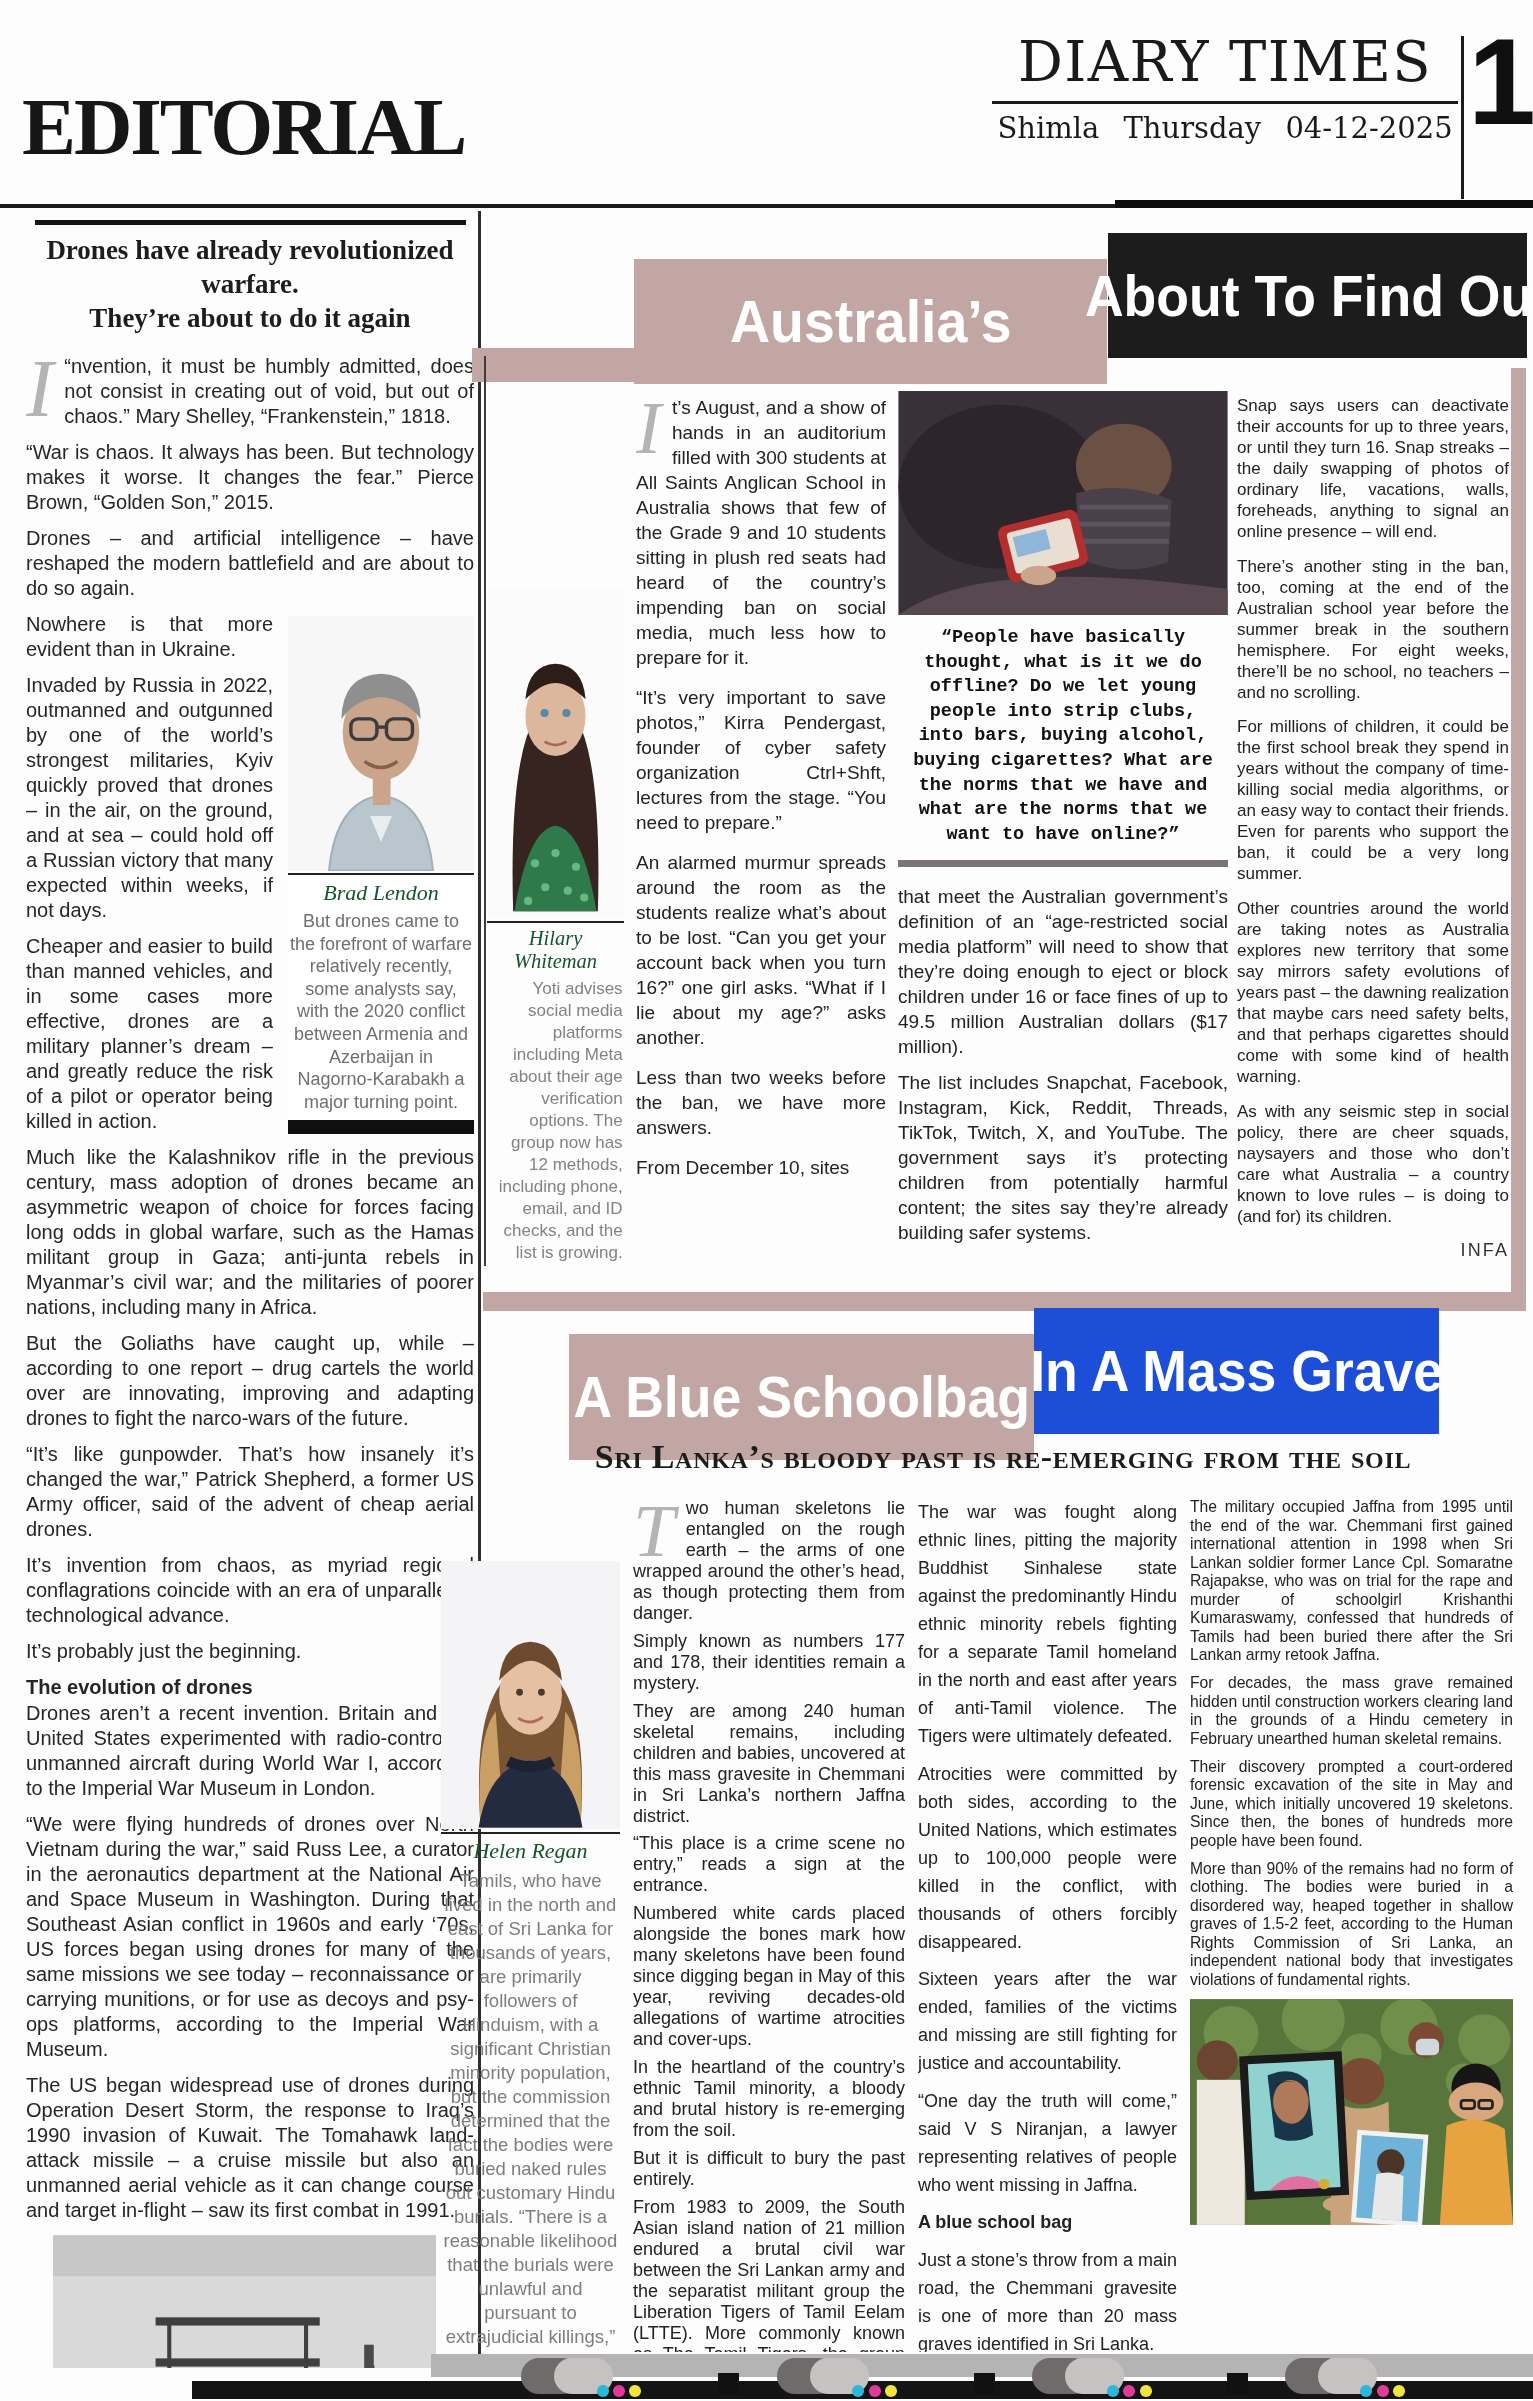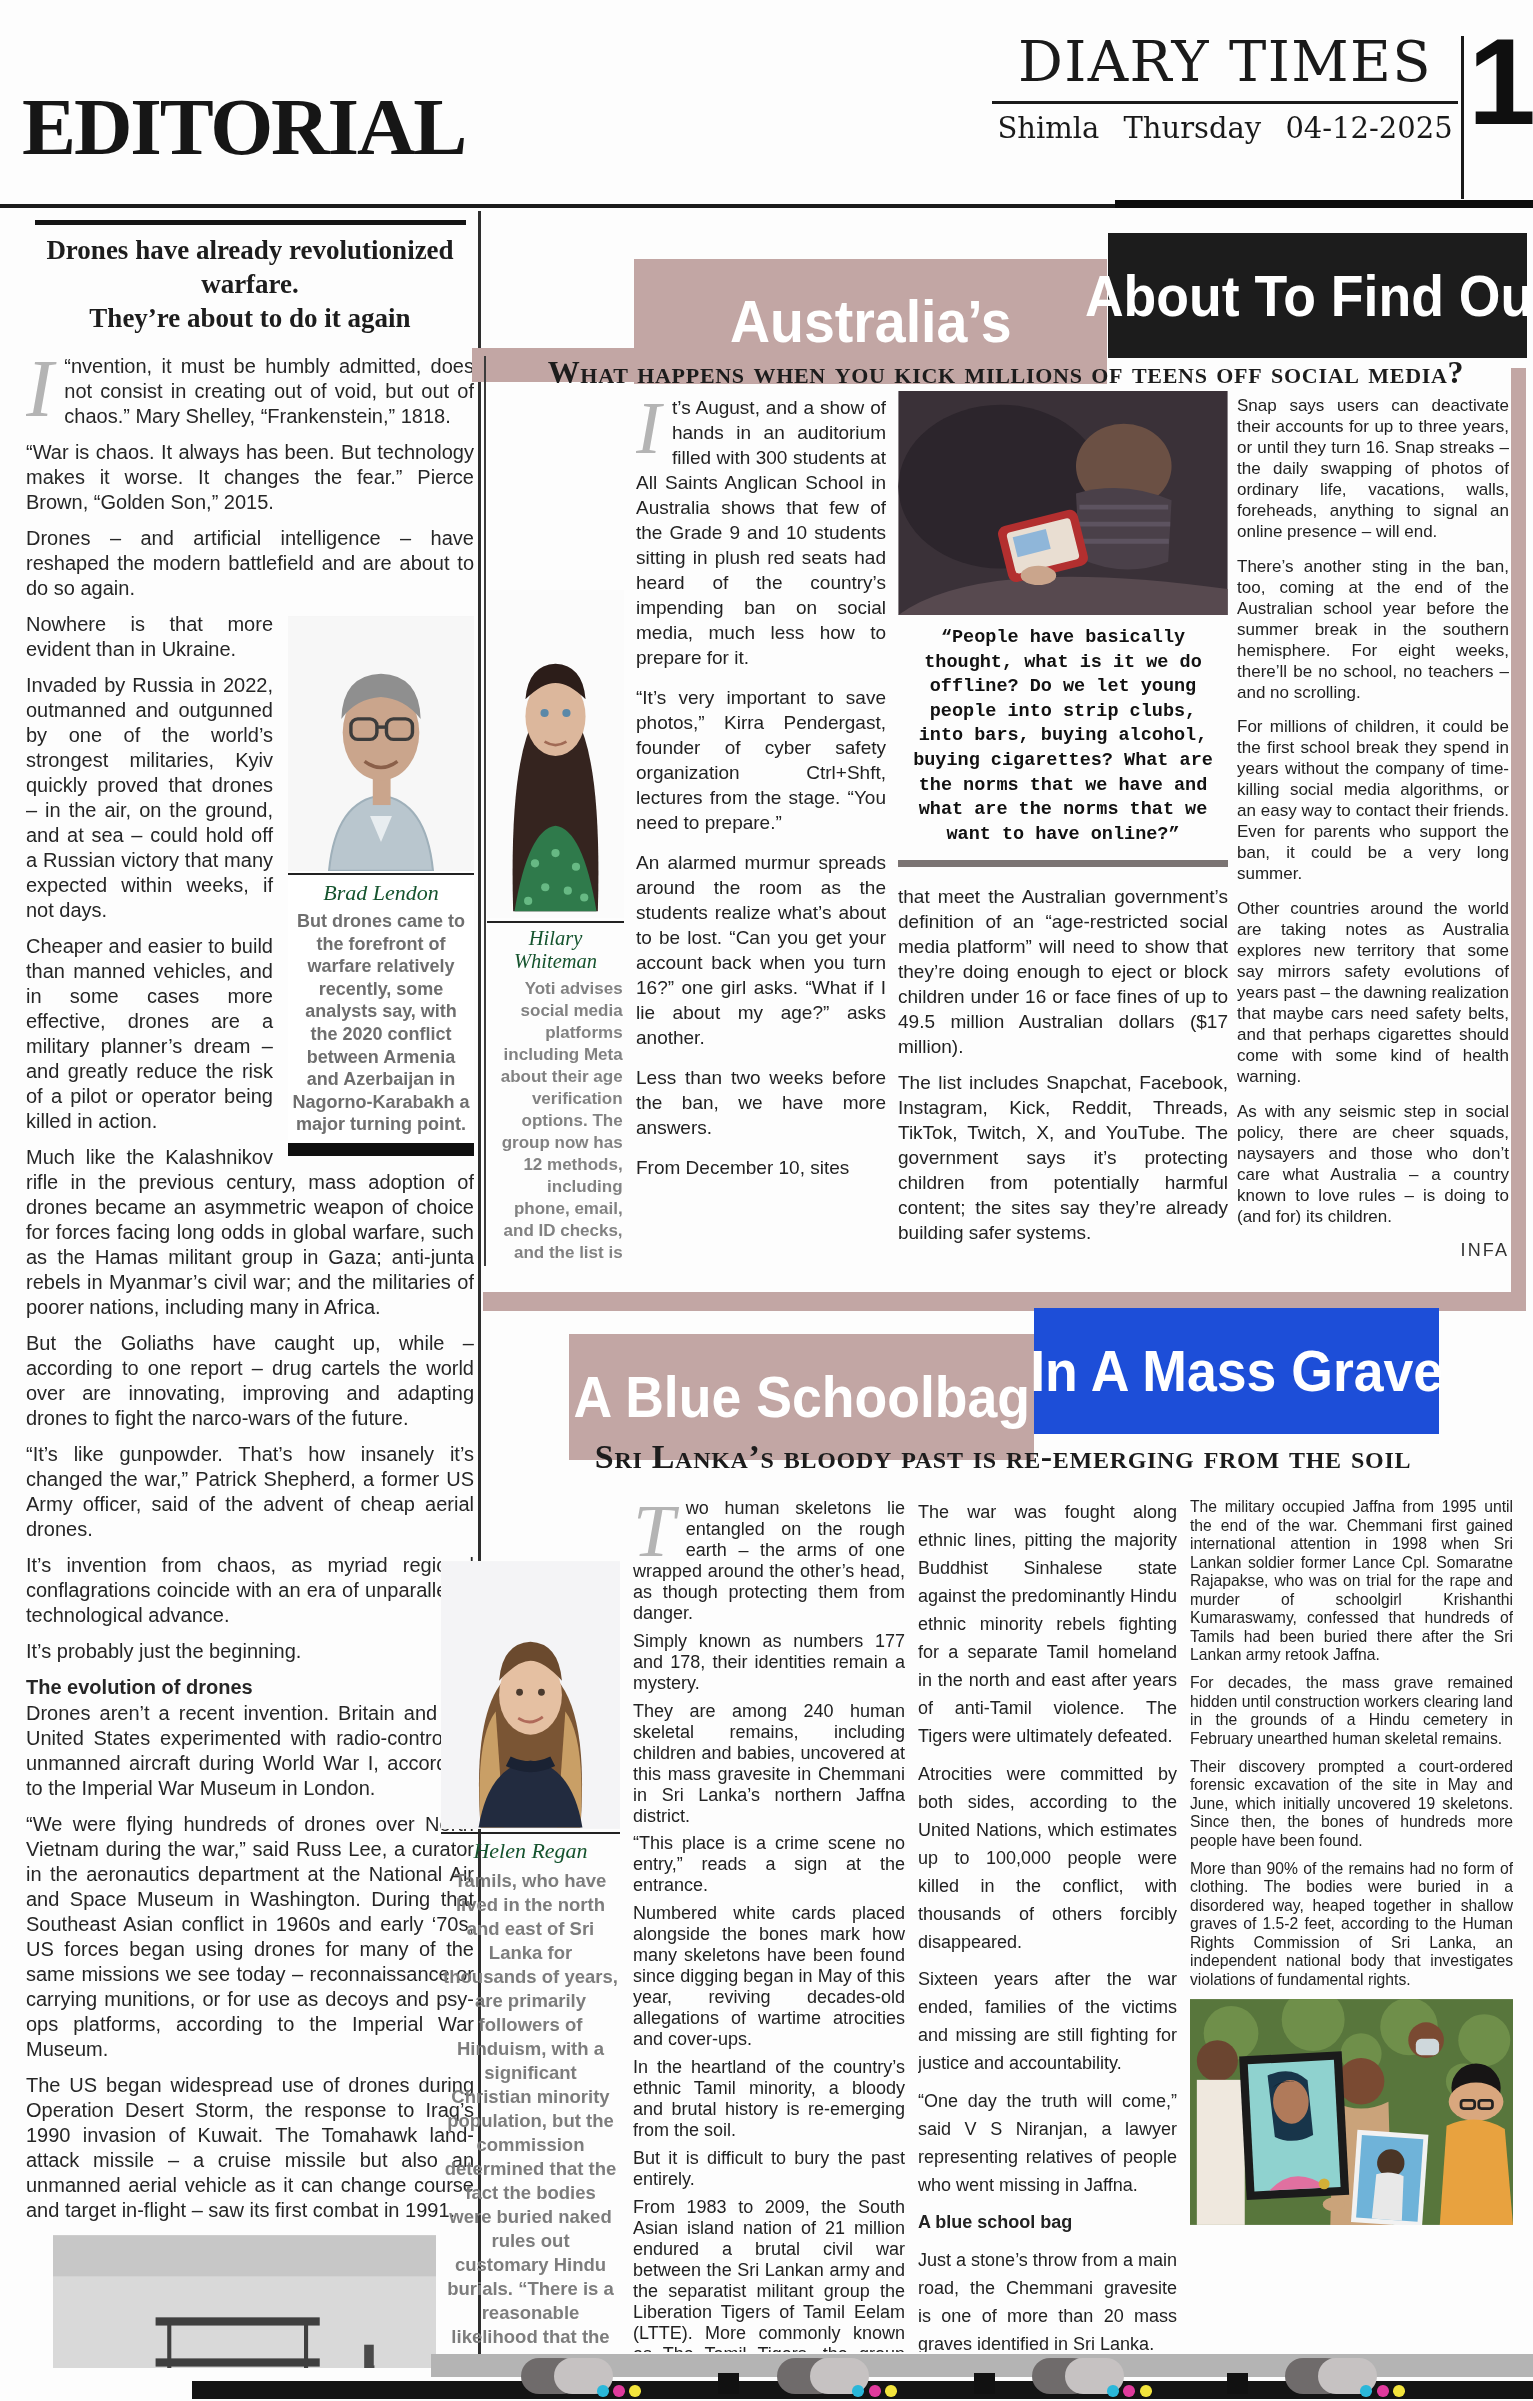--- a/index.html
+++ b/index.html
@@ -27,21 +27,21 @@
   .dbody{margin-top:18px;font-size:20px;line-height:25px;text-align:justify;color:#262626;}
   .para{margin:0 0 11px 0;}
   .para.bold{font-weight:bold;margin-bottom:1.4px;}
   .dc{float:left;font-family:"Liberation Serif",serif;font-style:italic;font-size:82px;
       color:#b4b4b4;line-height:.72;margin:5.5px 11px 0 0;}
   
   .brad-card{float:right;width:186px;margin:4.1px 0 6.8px 15px;background:#fff;}
   .brad-photo{width:186px;height:255px;background:#f6f6f6;}
   .cap-name{font-family:"Liberation Serif",serif;font-style:italic;font-size:22px;text-align:center;
             color:#14532d;border-top:2.7px solid #222;padding-top:4.1px;margin-top:2.7px;}
-  .cap-gray{font-weight:bold;font-size:18px;line-height:22.6px;color:#6f6f6f;text-align:center;
+  .cap-gray{font-weight:normal;font-size:18px;line-height:22.6px;color:#6f6f6f;text-align:center;
             padding:5.5px 1.4px 6.8px 1.4px;}
   .brad-bar{height:13.7px;background:#0f0f0f;}
   .seaplane{width:383px;height:322px;margin:12.3px 0 0 27px;}
   
   .mauve{background:#c2a6a4;margin-top:26px;}
   .a1-band-left{position:absolute;left:472px;top:322px;width:164px;height:34px;}
   .a1-strip-right{position:absolute;left:1511px;top:342px;width:15px;height:943px;}
   .a1-band-bottom{position:absolute;left:483px;top:1266px;width:1043px;height:19px;}
   .a1-thinline{position:absolute;left:484px;top:356px;width:2.1px;height:910px;background:#3c3c3c;}
   
@@ -193,21 +193,20 @@
   <div class="a1-strip-right mauve"></div>
   <div class="a1-band-bottom mauve"></div>
   <div class="a1-thinline"></div>
 
   <div class="hbox h1a mauve">
     <span class="ht">Australia’s</span>
   </div>
   <div class="hbox h1b">
     <span class="ht">About To Find Out</span>
   </div>
-  <div class="subhead sh1">What happens when you kick millions of teens off social media?</div>
 
   <div class="col a1-colA">
     <svg class="hilary-photo ph" viewBox="0 0 200 480">
       <rect width="200" height="480" fill="#fbfbfb"></rect>
       <path d="M38 470 Q30 180 100 160 Q170 180 162 470 Z" fill="#35241f"></path>
       <ellipse cx="100" cy="185" rx="44" ry="58" fill="#dcb79c"></ellipse>
       <path d="M56 160 Q60 110 100 108 Q140 110 144 160 Q120 136 100 136 Q80 136 56 160 Z" fill="#2c1d19"></path>
       <circle cx="84" cy="180" r="6" fill="#5a88a8"></circle>
       <circle cx="116" cy="180" r="6" fill="#5a88a8"></circle>
       <path d="M84 222 Q100 232 116 222" fill="none" stroke="#a06a55" stroke-width="4"></path>

